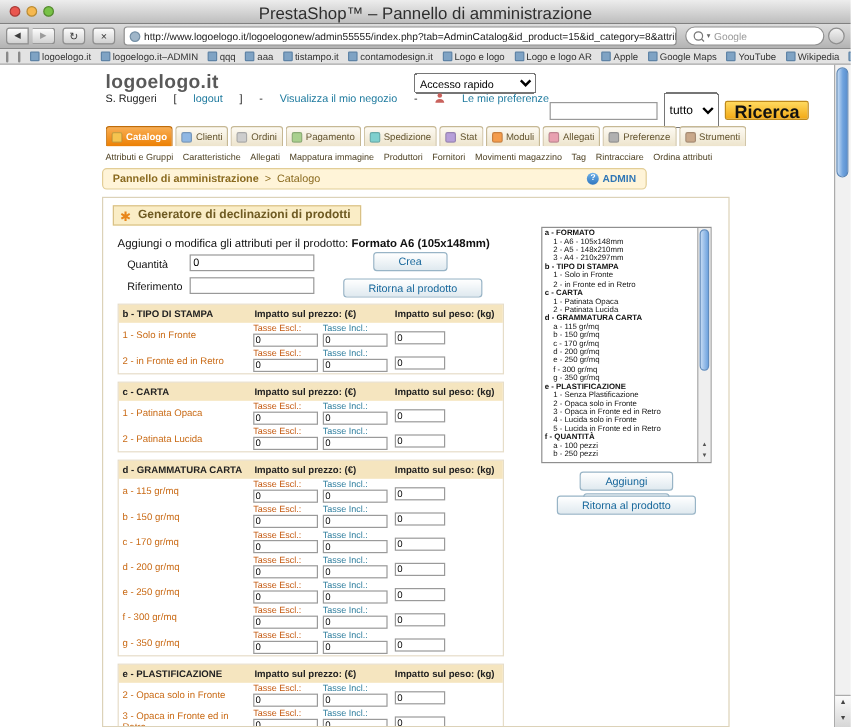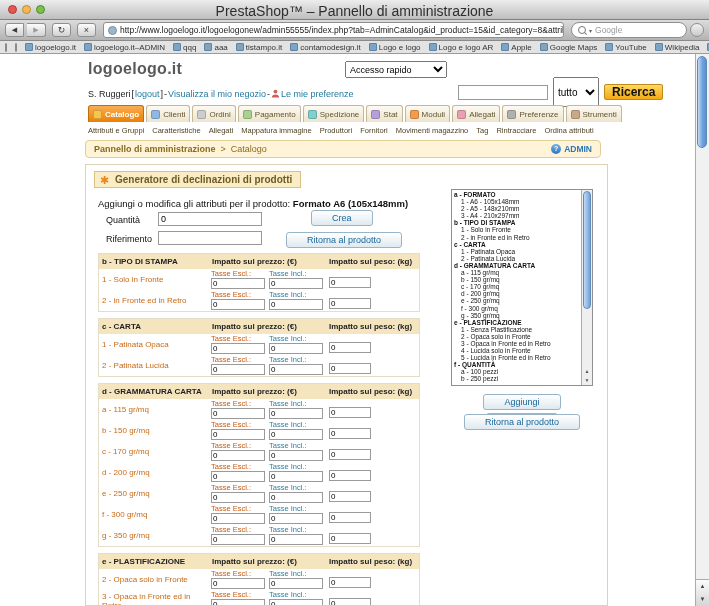--- a/index.html
+++ b/index.html
@@ -48,37 +48,37 @@
   .sb-btns{position:absolute;bottom:0;left:0;width:13px;height:26px;background:linear-gradient(#FBFBFB,#D6D6D6);
            border-top:1px solid #ABABAB}
   .sb-arrow{height:13px;font-size:6px;color:#444;text-align:center;line-height:13px}
   
   .logo{position:absolute;top:6px;left:88px;font-size:16px;font-weight:bold;color:#595959;letter-spacing:.3px}
   .quick-select{position:absolute;top:7px;left:345px;width:102px;height:17px;font-size:9px}
   .search-row{position:absolute;top:23px;left:458px;display:flex;gap:5px;align-items:center}
   .hdr-search-input{width:84px;height:13px;border:1px solid #999;font-size:9px;padding:0 2px}
   .scope-select{width:46px;height:30px;font-size:10px}
   .btn-ricerca{height:16px;background:linear-gradient(#FFD95E,#F2A916);border:1px solid #BF8A1B;
-               border-radius:2px;font-size:12px;font-weight:bold;color:#111;padding:0 7px;font-family:inherit}
-  .userline{position:absolute;top:35px;left:88px;font-size:9px;color:#222;display:flex;align-items:flex-start;gap:1px;white-space:nowrap}
+               border-radius:2px;font-size:15px;font-weight:bold;color:#111;padding:0 7px;font-family:inherit}
+  .userline{position:absolute;top:23px;left:88px;font-size:9px;color:#222;display:flex;align-items:flex-start;gap:14px;white-space:nowrap}
   .userline a{color:#1E7A9E;text-decoration:none}
   
   .tabs{position:absolute;top:50px;left:88px;display:flex;gap:2px;align-items:flex-end;height:18px}
   .tab{display:flex;align-items:center;gap:3px;height:17px;padding:0 4px;border:1px solid #C6B894;
        border-bottom:none;border-radius:3px 3px 0 0;background:linear-gradient(#FDFAF3,#EDE4CC);
        font-size:8px;color:#63542F;box-sizing:border-box;cursor:pointer;white-space:nowrap}
   .tab.active{background:linear-gradient(#F9AE53,#EC7F02);border-color:#C06C08;color:#fff;font-weight:bold}
   .tab-ico{width:9px;height:9px;border-radius:2px;display:inline-block;flex:0 0 auto;border:1px solid rgba(0,0,0,.18);box-sizing:border-box}
   .ti0{background:#F6C44F}.ti1{background:#8FB7E3}.ti2{background:#CDCDCD}.ti3{background:#A9D08E}
   .ti4{background:#7FD0CE}.ti5{background:#B79FD9}.ti6{background:#F49C4C}.ti7{background:#E8A1B0}
   .ti8{background:#B0B0B0}.ti9{background:#C9A88A}
   .submenu{position:absolute;top:72px;left:88px;font-size:7.5px;display:flex;gap:8px;white-space:nowrap}
   .submenu a{color:#4F4224;text-decoration:none}
   
-  .breadcrumb{position:absolute;top:86px;left:85px;width:516px;height:18px;background:#FFF4D8;
+  .breadcrumb{position:absolute;top:86px;left:85px;width:454px;height:18px;background:#FFF4D8;
               border:1px solid #E2CD96;border-radius:4px;display:flex;align-items:center;
               padding:0 8px;box-sizing:border-box;font-size:9px;color:#8A6A1F;gap:5px}
   .bc-root{font-weight:bold;color:#8A6A1F;text-decoration:none}
   .bc-cur{color:#8A6A1F;text-decoration:none}
   .bc-help{margin-left:auto;display:flex;align-items:center;gap:3px;color:#2F76B5;font-weight:bold;text-decoration:none;font-size:8.5px}
   .help-ico{width:10px;height:10px;border-radius:50%;background:linear-gradient(#6FB1E8,#2F76C0);
             color:#fff;font-size:7px;line-height:10px;text-align:center;font-weight:bold}
   
   .panel{position:absolute;top:110px;left:85px;width:523px;height:442px;border:1px solid #DCD2B8;
          background:#fff;box-sizing:border-box;overflow:hidden}

